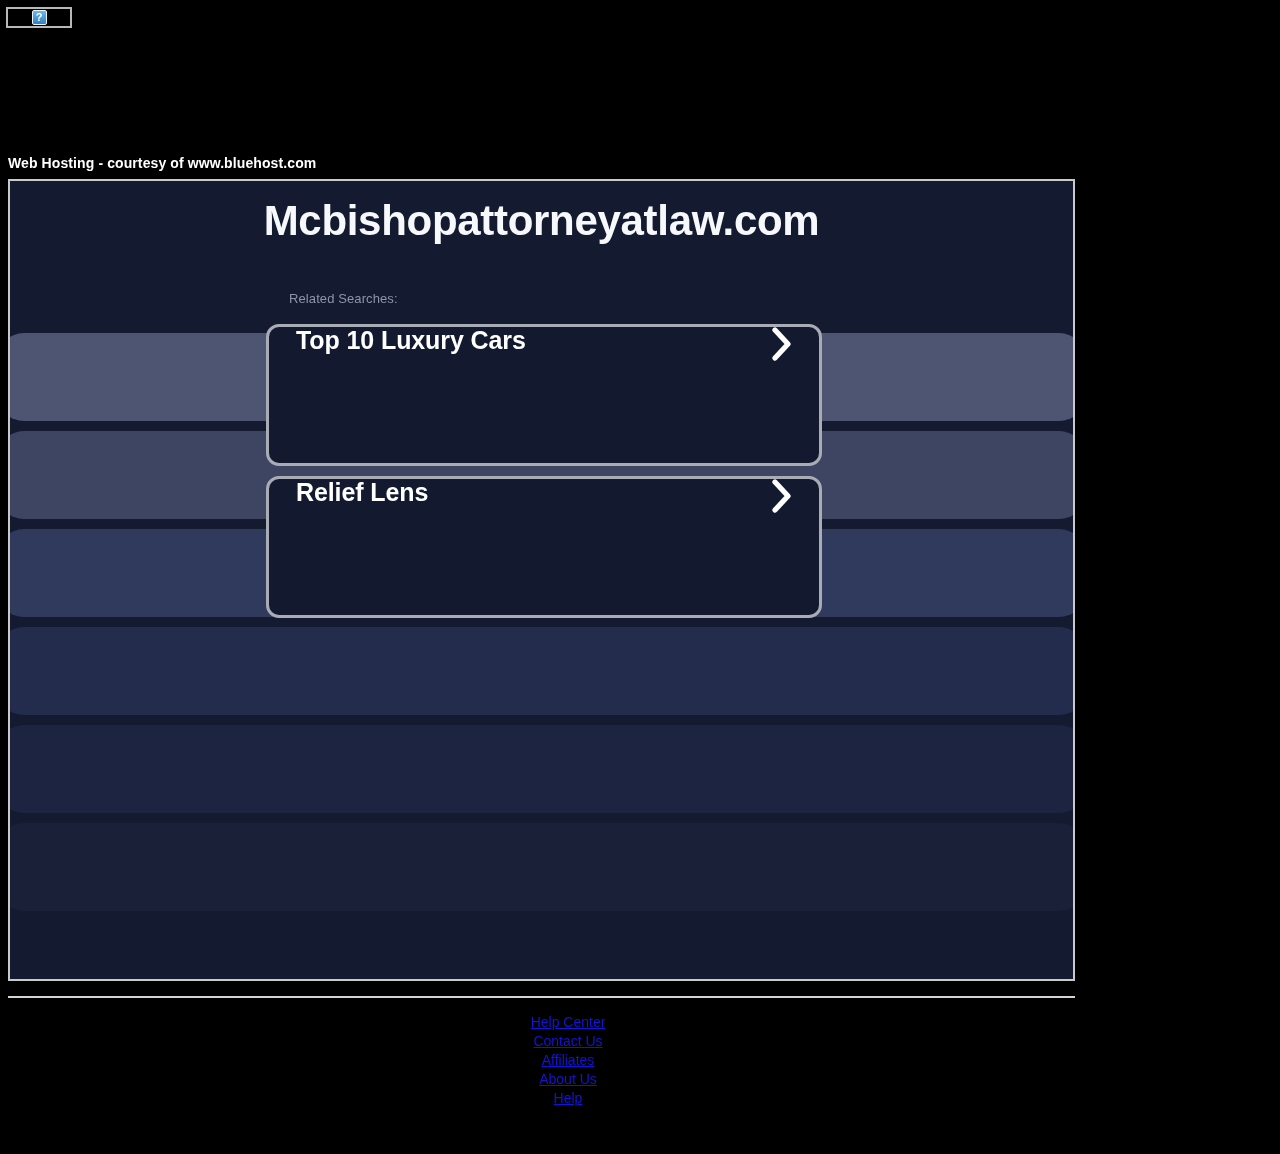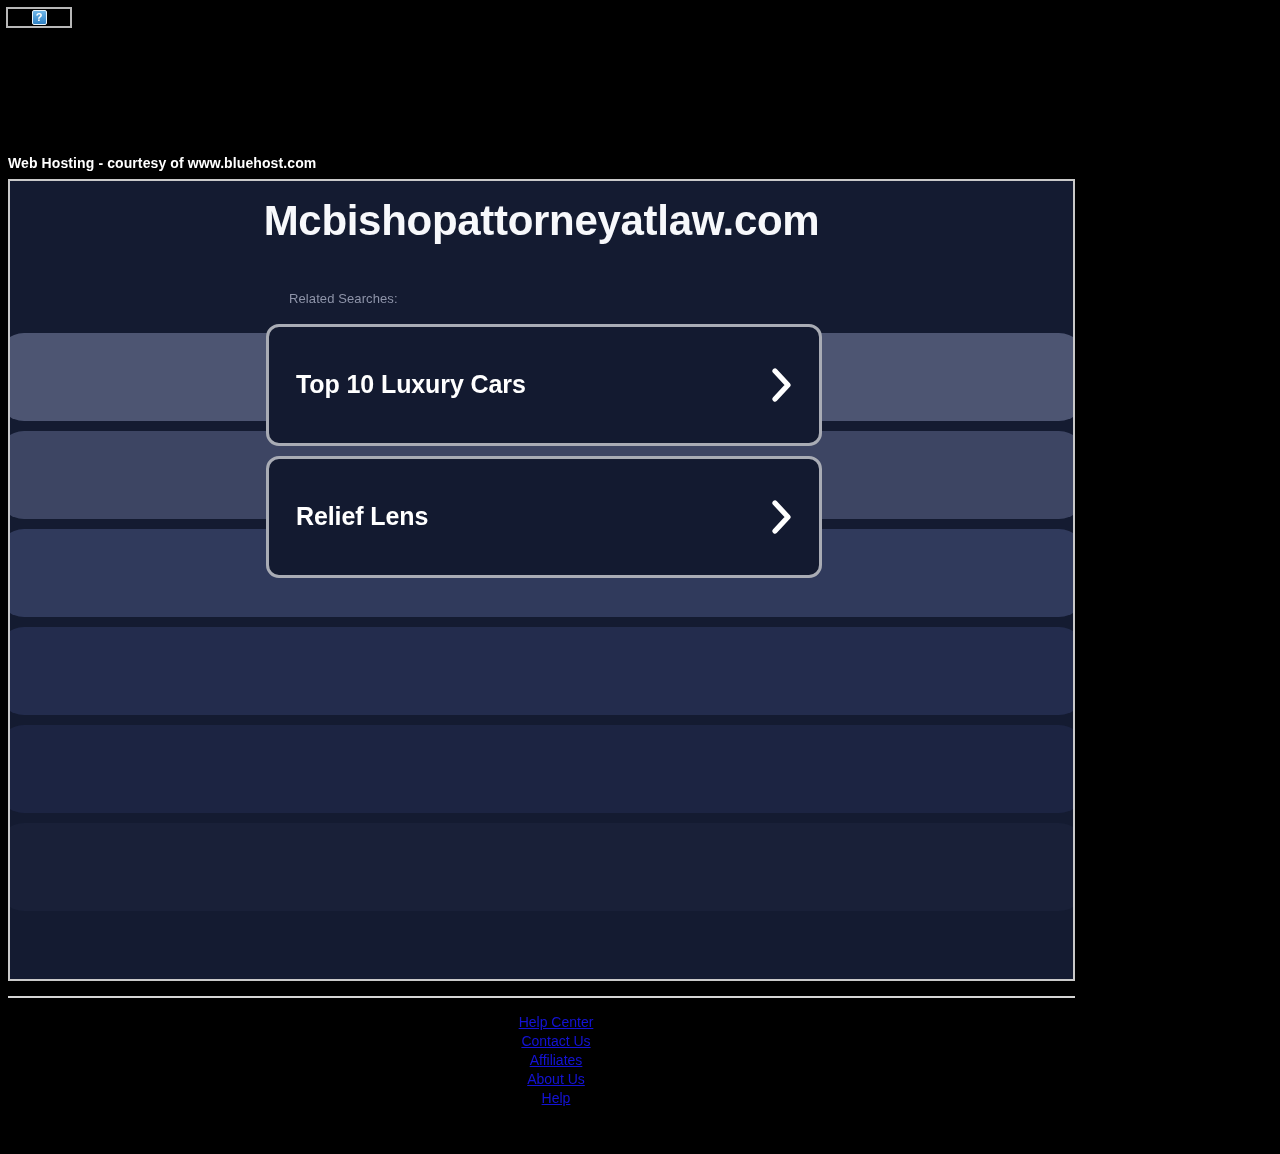--- a/index.html
+++ b/index.html
@@ -119,25 +119,25 @@
   
   .cards {
     position: absolute;
     top: 143px;
     left: 256px;
     width: 556px;
   }
   .card {
     position: relative;
     display: flex;
-    align-items: center;
+    align-items: flex-start;
     justify-content: space-between;
     box-sizing: border-box;
     width: 556px;
-    height: 122px;
+    height: 142px;
     margin-bottom: 10px;
     padding: 0 26px 0 27px;
     border: 3px solid #a9acb5;
     border-radius: 13px;
     background: #131a30;
     text-decoration: none;
     cursor: pointer;
   }
   .card-label {
     color: #ffffff;
@@ -158,21 +158,21 @@
   .footer-rule {
     position: absolute;
     left: 8px;
     top: 996px;
     width: 1067px;
     height: 2px;
     background: #d4d4d4;
   }
   .footer-links {
     position: absolute;
-    left: 4px;
+    left: 16px;
     top: 1013px;
     width: 1104px;
     text-align: center;
   }
   .footer-links a {
     display: block;
     color: #1413d6;
     font-size: 14px;
     line-height: 19px;
     text-decoration: underline;

